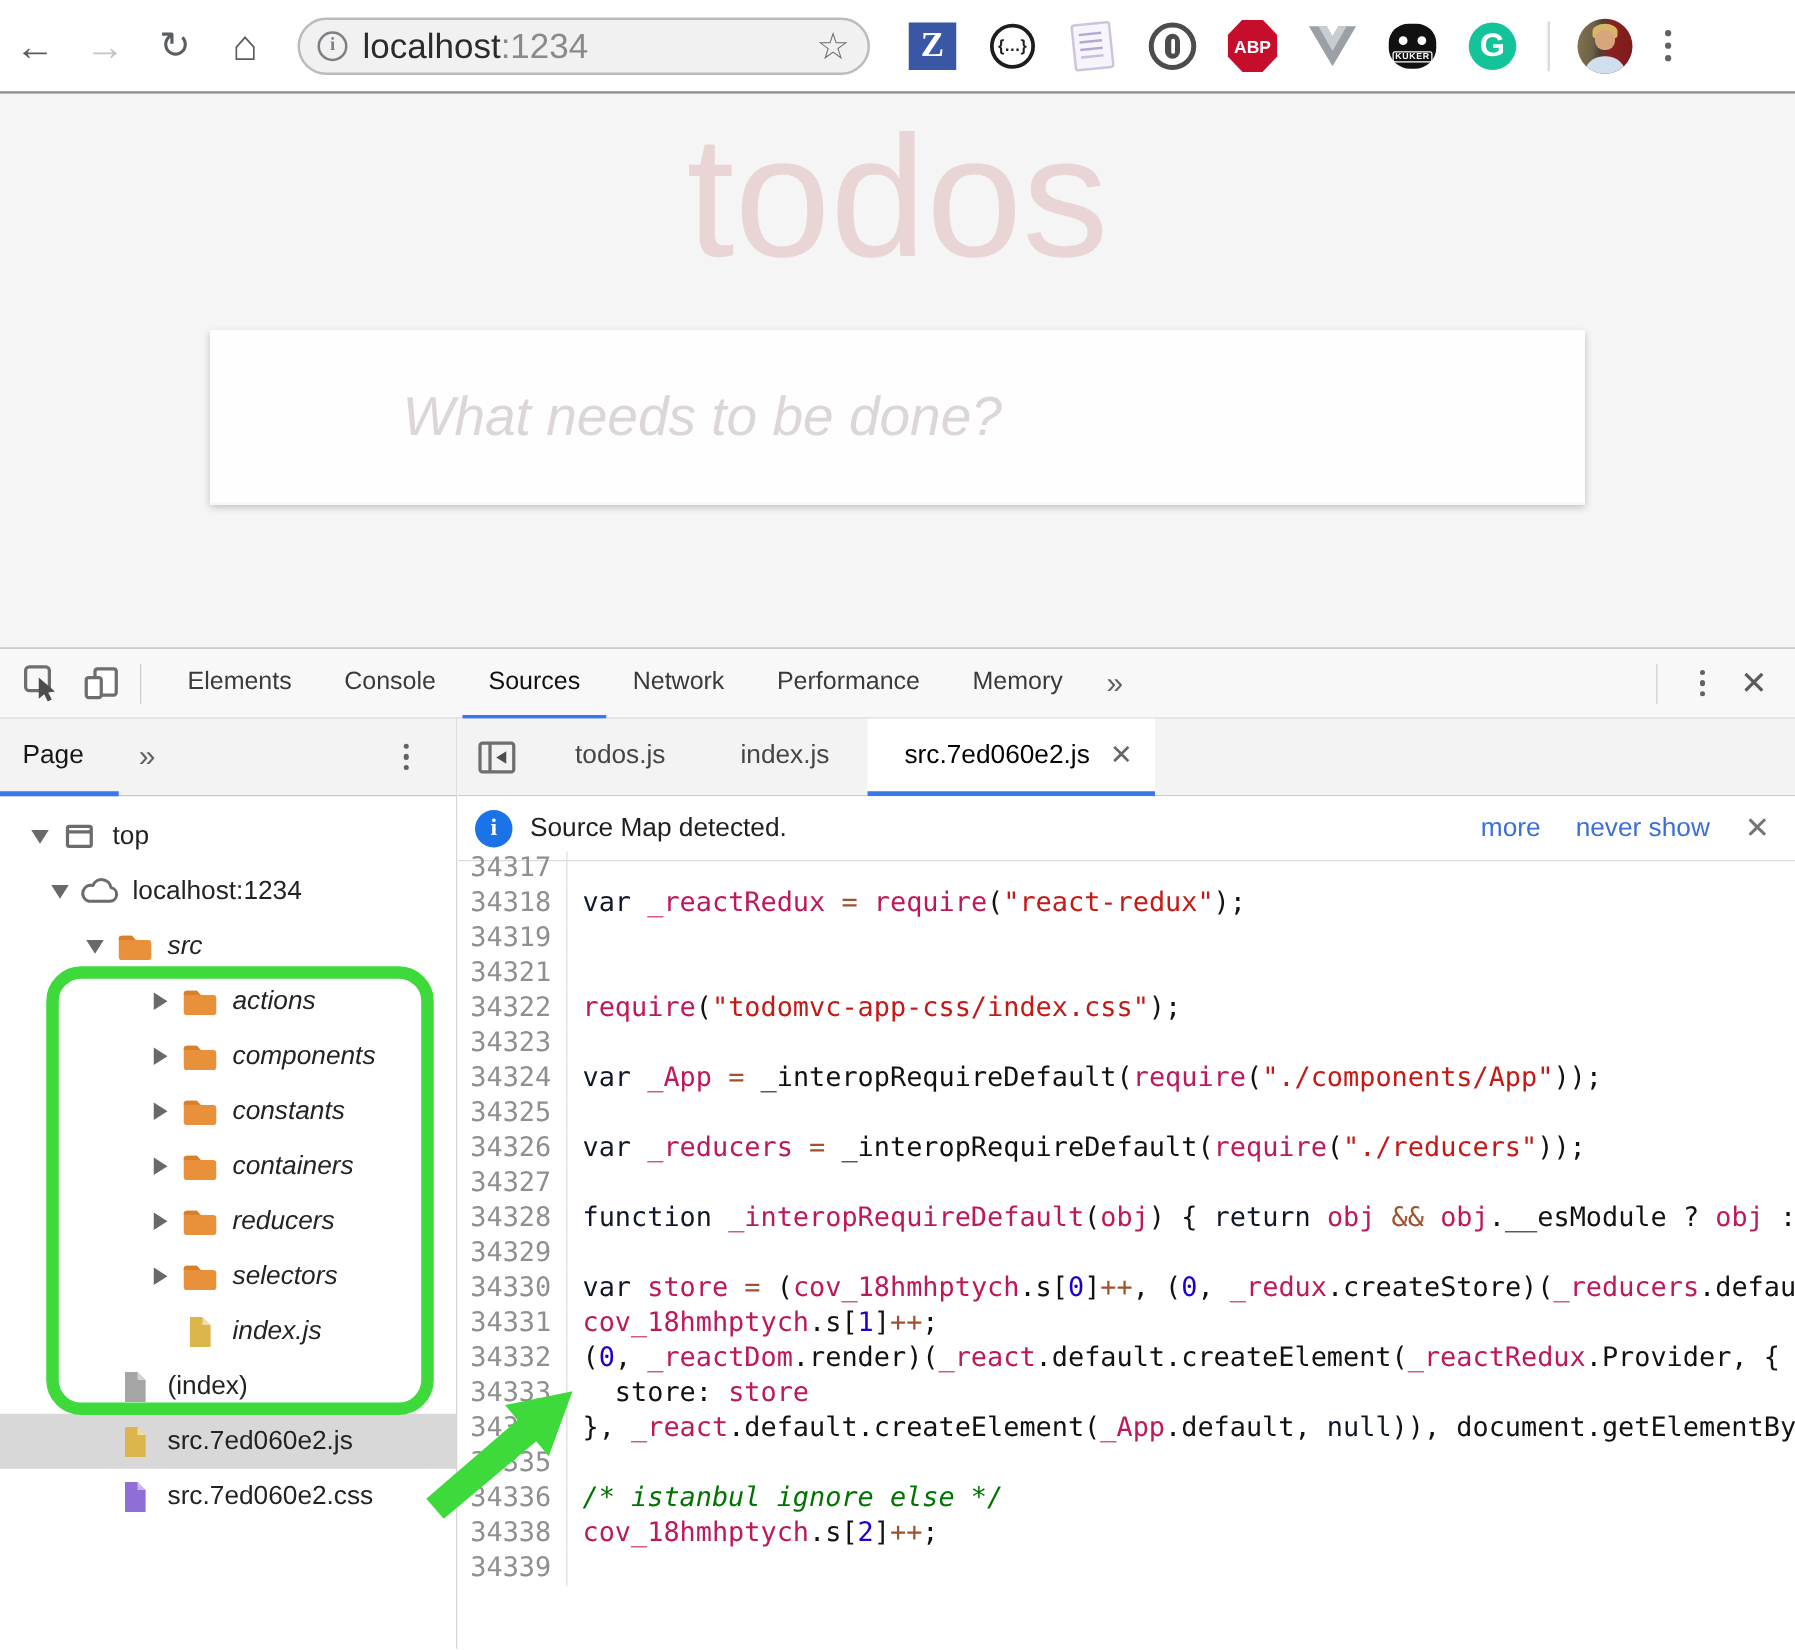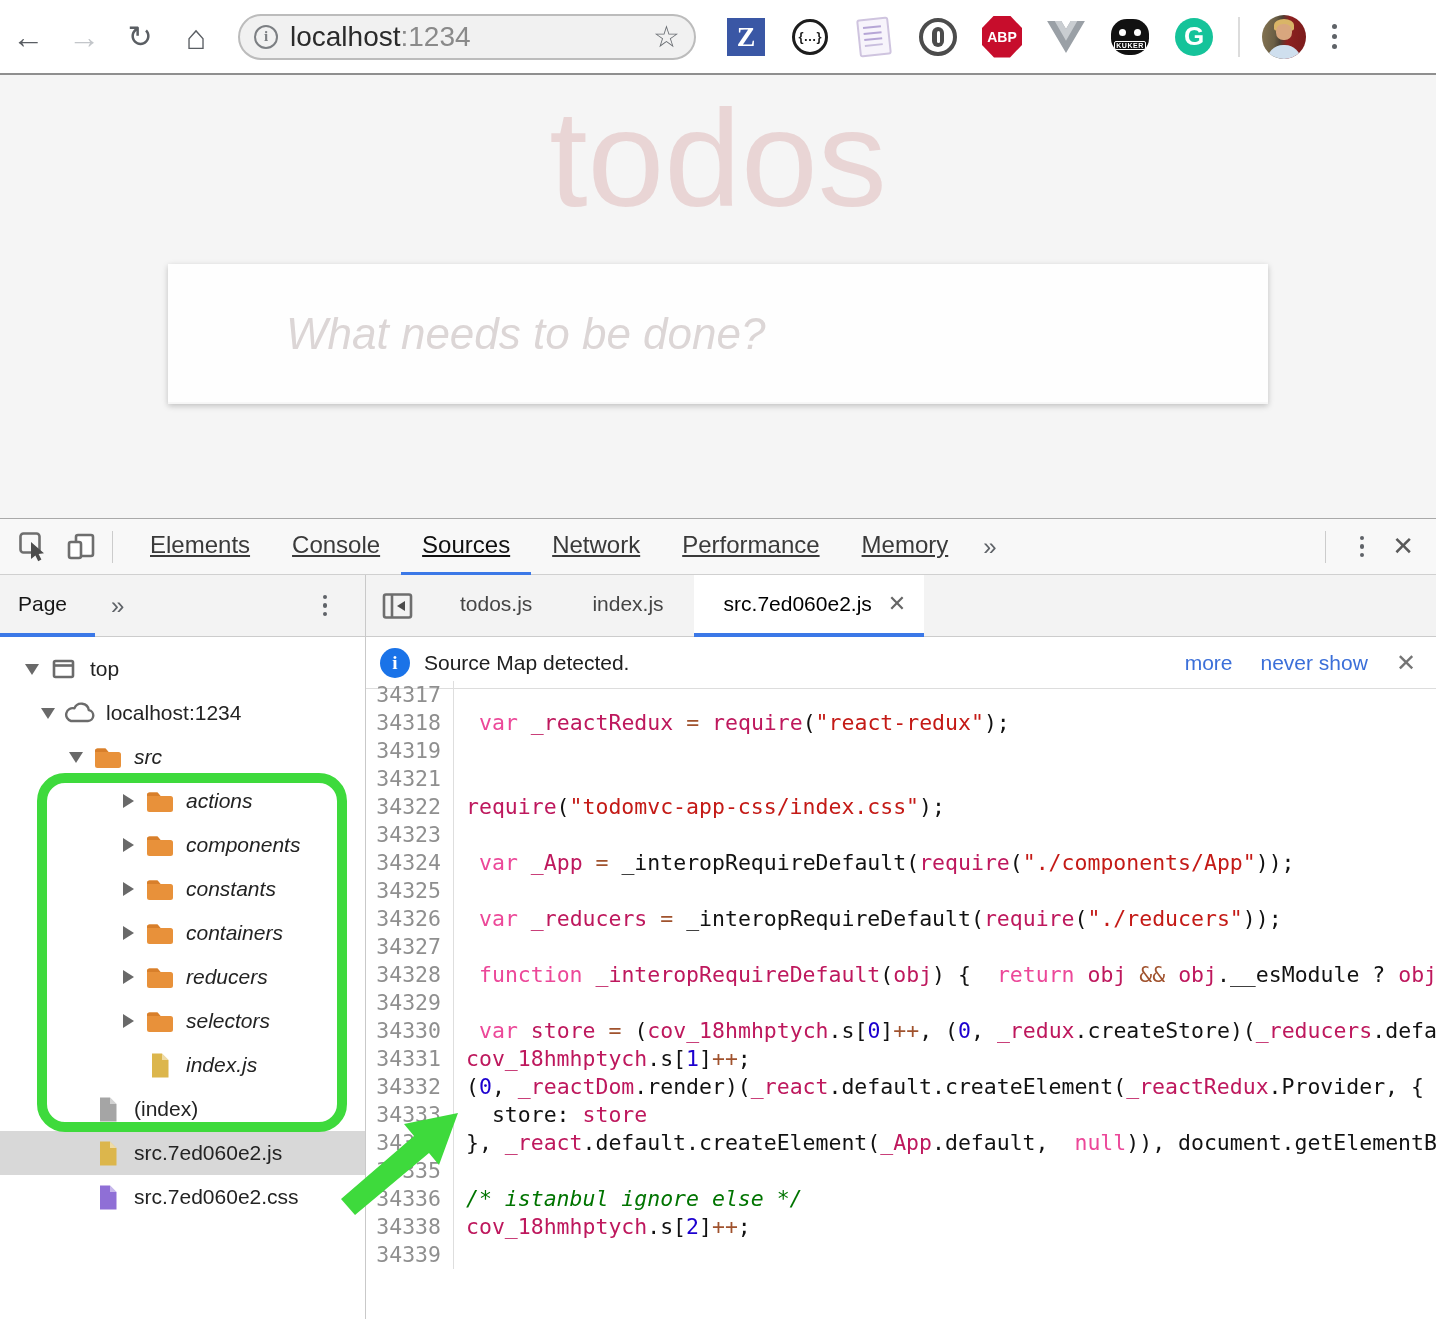--- a/index.html
+++ b/index.html
@@ -65,29 +65,29 @@
   .menu-dots { display:flex; flex-direction:column; gap:5px; margin:0 26px 0 26px; }
   .menu-dots i { width:5px; height:5px; border-radius:50%; background:#5f6368; }
 
   
   .webpage { height:443px; background:#f5f5f5; overflow:hidden; }
   .todos-title { margin:2px 0 0; text-align:center; font-size:138px; font-weight:200; line-height:1.18;
                  color:rgba(175,47,47,0.16); }
   .new-todo { width:1100px; height:140px; margin:24px auto 0; background:#fefefe;
               box-shadow:0 2px 6px rgba(0,0,0,.22), inset 0 -2px 1px rgba(0,0,0,.03);
               display:flex; align-items:center; padding-left:118px; }
-  .new-todo .ph { font-style:italic; font-size:44px; color:#dcd6d6; font-weight:300; }
+  .new-todo .ph { font-style:italic; font-size:44px; color:#dcd6d6; font-weight:300;margin-left:36px; }
 
   
   .devtools { border-top:1px solid #a9a9a9; height:801px; display:flex; flex-direction:column; background:#fff; }
   .dt-toolbar { height:56px; background:#f8f8f8; border-bottom:1px solid #d0d0d0; display:flex; align-items:center; }
   .tbicon { margin-left:18px; display:flex; }
   .v-div { width:1px; height:32px; background:#ccc; margin:0 16px; }
-  .dtab { padding:0 21px; font-size:24px; color:#3a3a3a; height:56px; display:flex; align-items:center;
-          border-bottom:3px solid transparent;text-decoration:underline; }
+  .dtab { padding:0 21px; font-size:20px; color:#3a3a3a; height:56px; display:flex; align-items:center;
+          border-bottom:3px solid transparent; }
   .dtab.active { color:#101010; border-bottom-color:#3b78e7; }
   .chev { font-size:24px; color:#5f6368; padding:0 14px; }
   .tb-spacer { flex:1; }
   .dots-v { display:flex; flex-direction:column; gap:4px; padding:0 18px; }
   .dots-v i { width:4.5px; height:4.5px; border-radius:50%; background:#5f6368; }
   .tb-close { font-size:26px; color:#5a5a5a; padding:0 22px 0 10px; }
 
   .dt-body { display:flex; flex:1; min-height:0; }
 
   
@@ -125,21 +125,21 @@
   .ib-right { margin-left:auto; display:flex; align-items:center; }
   .lnk { color:#3b6fd9; font-size:21px; margin-right:28px; }
   .ib-x { color:#757575; font-size:24px; margin-right:20px; }
 
   .code { flex:1; overflow:hidden; font-family:"DejaVu Sans Mono",monospace; font-size:21.5px; line-height:28px;
           position:relative; top:-8px; }
   .cl { display:flex; height:28px; white-space:pre; }
   .g { width:88px; min-width:88px; text-align:right; padding-right:12px; color:#8f8f8f;
        border-right:1px solid #dedede; }
   .t { padding-left:12px; white-space:pre; color:#111; }
-  .tk-kw { color:#ec4899;margin-left:13px; }
+  .tk-kw { color:#0f172a; }
   .tk-v  { color:#be185d; }
   .tk-n  { color:#1c00cf; }
   .tk-s  { color:#c41a16; }
   .tk-op { color:#a0522d; }
   .tk-p  { color:#121212; }
   .tk-cm { color:#007400; font-style:italic; }
 
   
   .annot-box { position:absolute; left:37px; top:773px; width:310px; height:359px;
                border:10px solid #3eda3c; border-radius:28px; pointer-events:none; z-index:60; }

